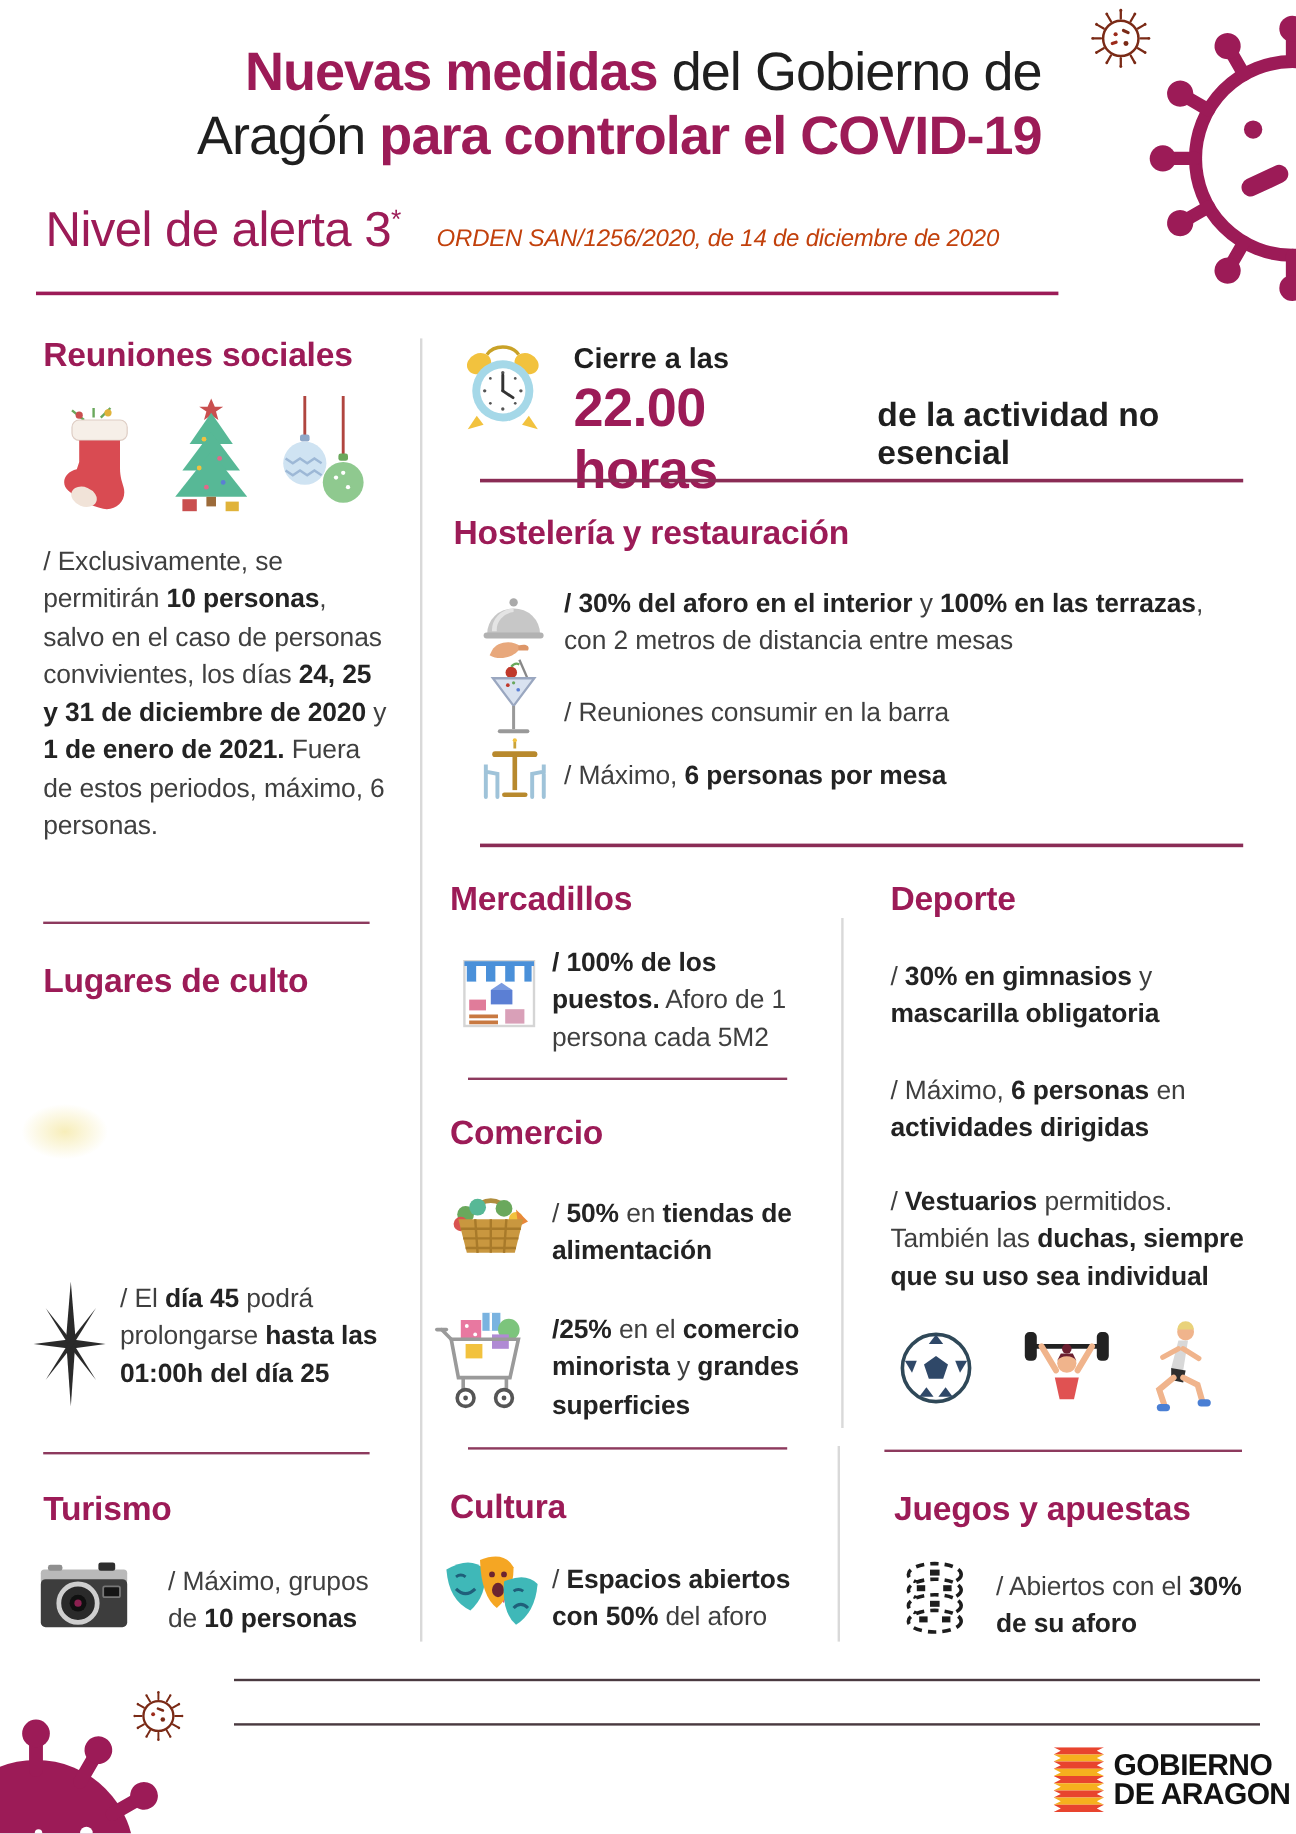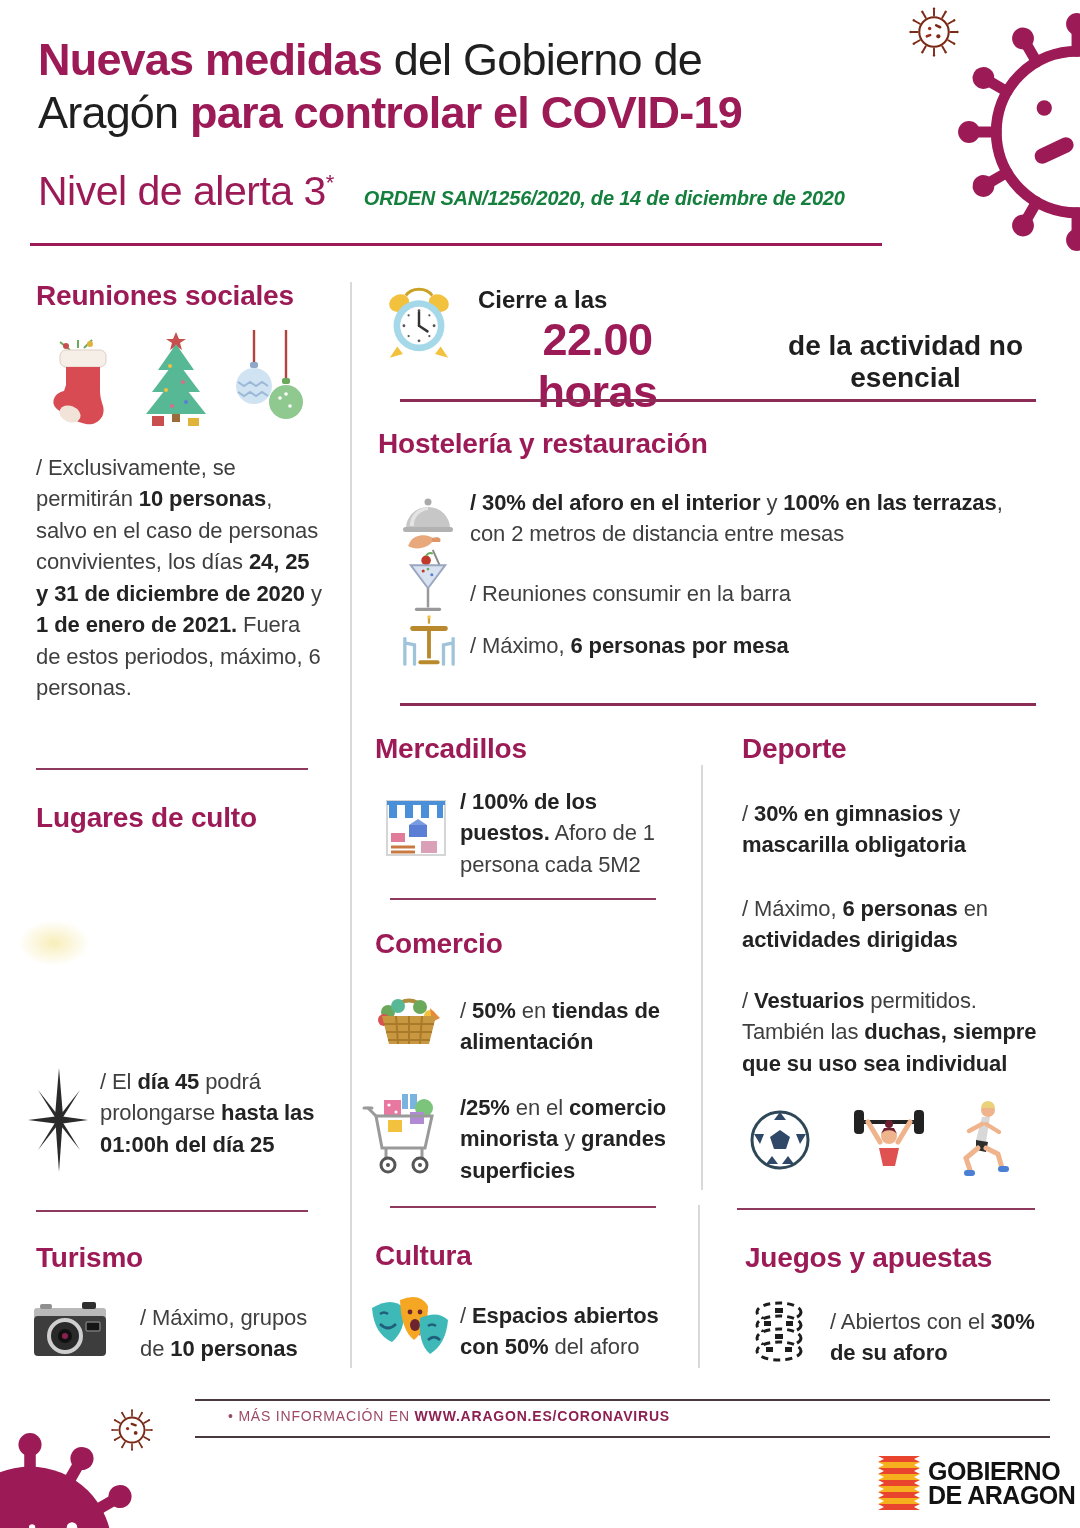--- a/index.html
+++ b/index.html
@@ -5,51 +5,51 @@
   html,body{margin:0;padding:0;background:#fff;}
   .page{position:relative;width:1080px;height:1528px;background:#ffffff;overflow:hidden;
         font-family:"Liberation Sans",sans-serif;}
   
   .title{position:absolute;left:38px;top:34px;font-size:45px;line-height:1.17;
          letter-spacing:-0.8px;color:#1f1f1f;font-weight:400;}
   .title b{color:#9c1b57;font-weight:700;}
   .alert-row{position:absolute;left:38px;top:168px;display:flex;align-items:baseline;}
   .alert{font-size:41px;font-weight:300;color:#9c1b57;letter-spacing:-0.5px;}
   .alert sup{font-size:22px;}
-  .order{font-size:20px;font-style:italic;font-weight:700;color:#15803d;margin-left:30px;
+  .order{font-size:20px;font-style:italic;font-weight:400;color:#c2410c;margin-left:30px;
          letter-spacing:-0.2px;}
   .hline-header{position:absolute;left:30px;top:243px;width:852px;height:3px;background:#9c1b57;}
   
   .sec-h{position:absolute;font-size:28px;font-weight:700;color:#9c1b57;letter-spacing:-0.2px;}
   .body{position:absolute;font-size:22px;line-height:1.43;color:#3f3f3f;letter-spacing:-0.1px;}
   .body b{color:#232323;}
   .mline{position:absolute;height:3px;background:#8a2c55;}
   .sline{position:absolute;height:2px;background:#8d3a5e;}
   .vline{position:absolute;width:2px;background:#d9d9d9;}
   .fline{position:absolute;height:2px;background:#4a3a40;}
   .ic{position:absolute;}
   
   .cierre-prefix{position:absolute;left:478px;top:286px;font-size:24px;font-weight:700;color:#1f1f1f;}
-  .cierre-line2{position:absolute;left:478px;top:314px;display:flex;align-items:baseline;text-align:center;}
+  .cierre-line2{position:absolute;left:478px;top:314px;display:flex;align-items:baseline;}
   .cierre-time{font-size:45px;font-weight:700;color:#9c1b57;letter-spacing:-0.5px;}
   .cierre-suffix{font-size:28px;font-weight:700;color:#1f1f1f;margin-left:14px;}
   
   .finfo{position:absolute;left:228px;top:1408px;font-size:14px;letter-spacing:0.8px;
          color:#9c4a68;font-weight:400;}
   .finfo b{color:#8c2050;}
   .logo{position:absolute;left:878px;top:1456px;display:flex;align-items:center;}
   .logo-text{margin-left:8px;font-size:25px;font-weight:800;line-height:0.98;color:#121212;
              letter-spacing:-0.5px;}
 </style>
 </head>
 <body>
 
 <div class="page">
 
-  <div class="title" style="white-space:pre-line;width:830px;"><b>Nuevas medidas</b> del Gobierno de
+  <div class="title" style="white-space:pre-line;width:830px;text-align:right;"><b>Nuevas medidas</b> del Gobierno de
 Aragón <b>para controlar el COVID-19</b></div>
 
   <div class="alert-row">
     <span class="alert"><span>Nivel de alerta 3</span><sup>*</sup></span>
     <span class="order">ORDEN SAN/1256/2020, de 14 de diciembre de 2020</span>
   </div>
   <div class="hline-header"></div>
 
   <svg class="ic" style="left:908px;top:6px" width="52" height="52" viewBox="0 0 60 60">
     <defs>
@@ -400,21 +400,20 @@
         <rect x="14" y="23" width="7" height="5"></rect>
       <rect x="36" y="23" width="7" height="5"></rect>
         <rect x="25" y="36" width="8" height="5"></rect>
       <rect x="16" y="49" width="7" height="5"></rect>
         <rect x="35" y="49" width="7" height="5"></rect>
     </g>
   </svg>
   <div class="body" style="left:830px;top:1306px;width:215px">/ Abiertos con el <b>30% de su aforo</b></div>
 
   <div class="fline" style="left:195px;top:1399px;width:855px"></div>
-  <div class="finfo">•  MÁS INFORMACIÓN EN <b>WWW.ARAGON.ES/CORONAVIRUS</b></div>
   <div class="fline" style="left:195px;top:1436px;width:855px"></div>
 
   <div class="logo">
     <svg width="42" height="54" viewBox="0 0 42 54">
       <g>
         <polygon points="0,0 42,0 36,3 42,6 0,6 6,3" fill="#e8442e"></polygon>
         <polygon points="0,6 42,6 36,9 42,12 0,12 6,9" fill="#f6b01e"></polygon>
         <polygon points="0,12 42,12 36,15 42,18 0,18 6,15" fill="#e8442e"></polygon>
         <polygon points="0,18 42,18 36,21 42,24 0,24 6,21" fill="#f6b01e"></polygon>
         <polygon points="0,24 42,24 36,27 42,30 0,30 6,27" fill="#e8442e"></polygon>

